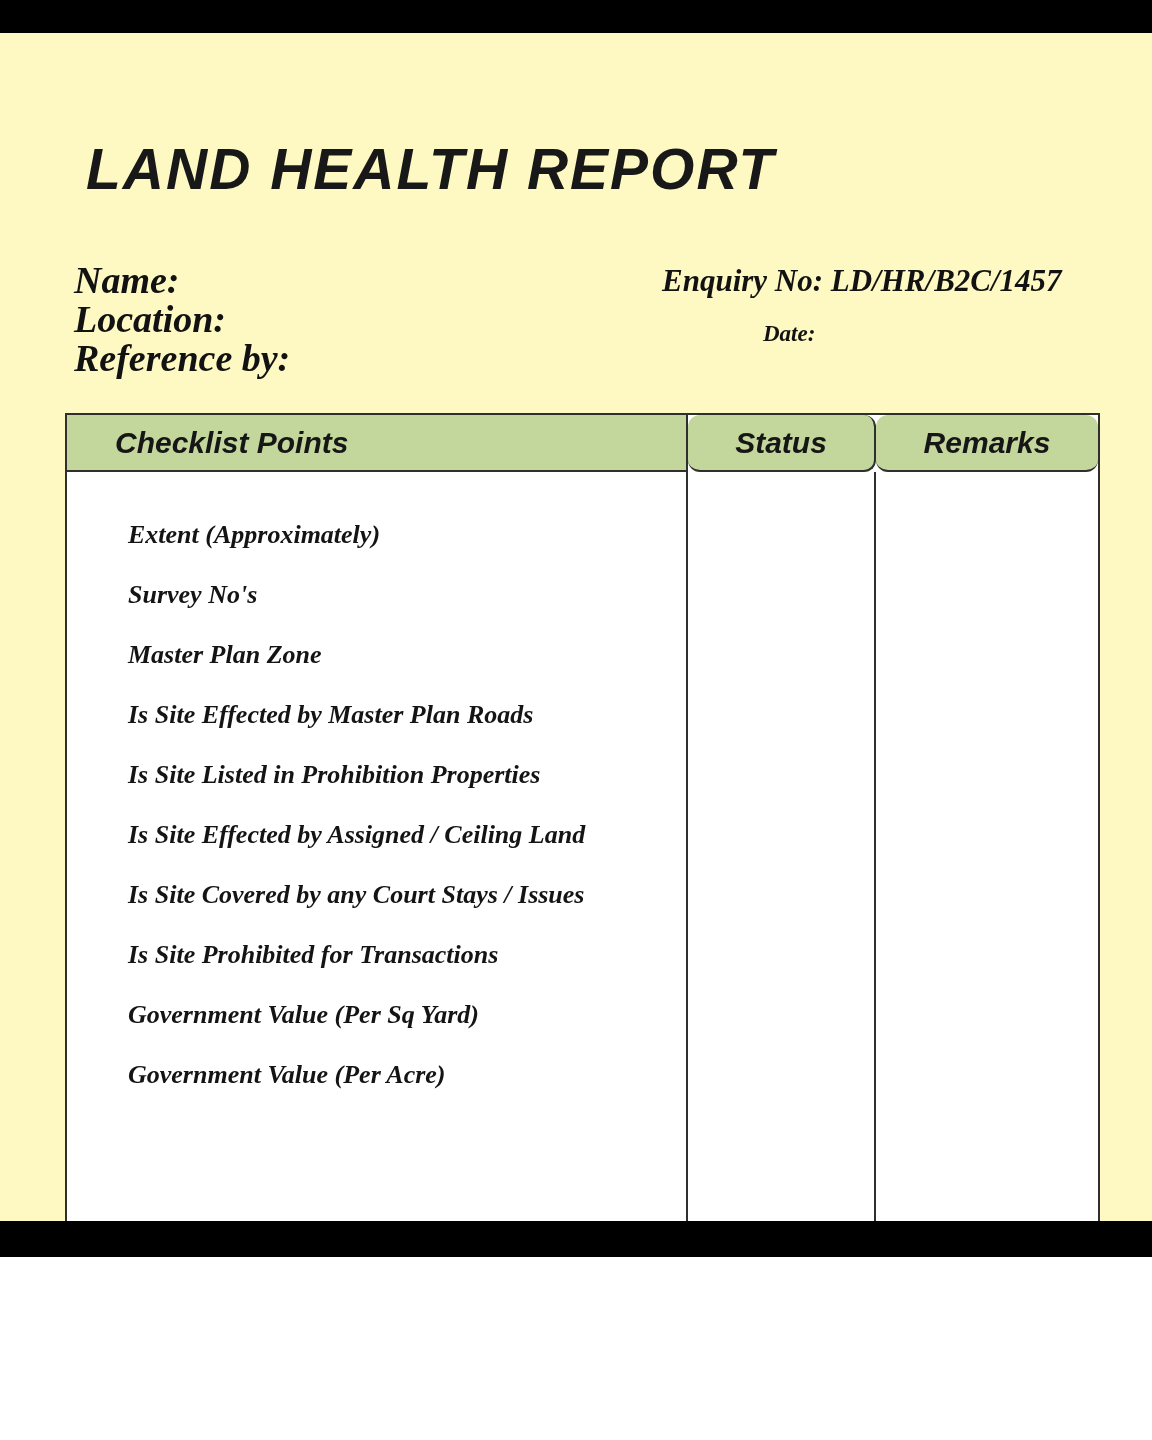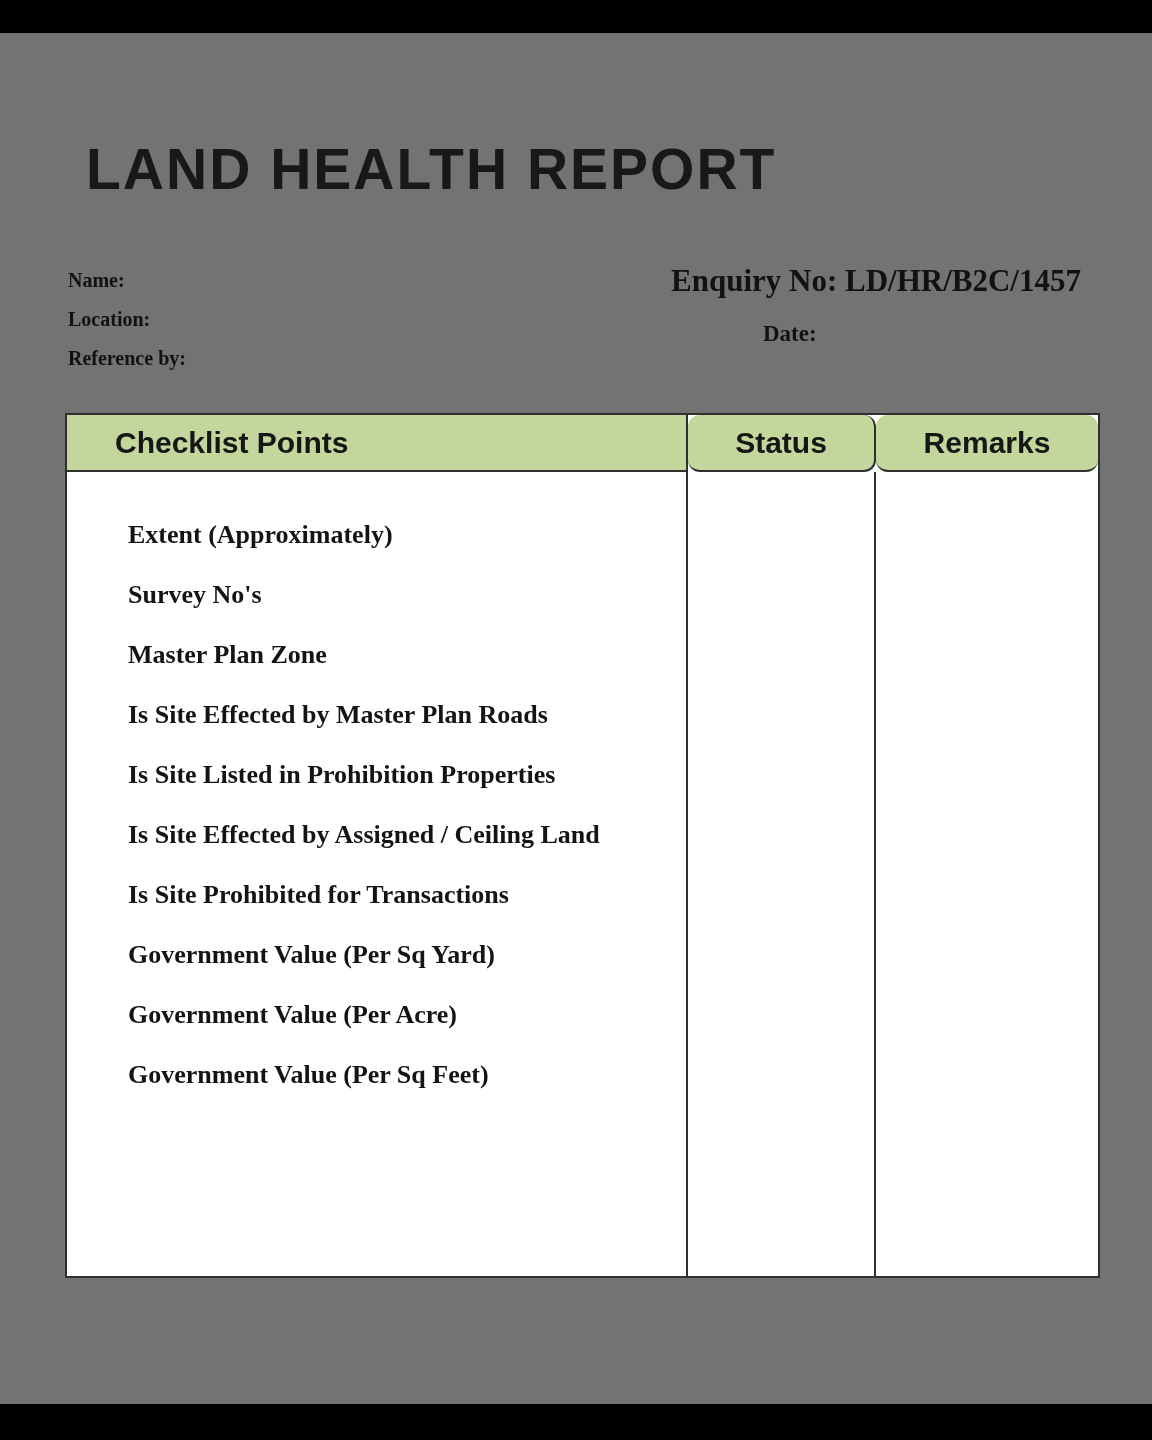--- a/index.html
+++ b/index.html
@@ -1,23 +1,24 @@
 <!DOCTYPE html>
 <html><head>
 <meta charset="utf-8">
 <style>
   * { margin:0; padding:0; box-sizing:border-box; }
   html,body { background:#ffffff; }
   .page {
     position:relative;
-    width:1152px; height:1440px;
-    background:#737373;
+    width:1152px; height:1257px;
+    background:#fef9c3;
     overflow:hidden;
     font-family:"Liberation Serif", serif;
     color:#141414;
+    font-style:italic;
   }
   .bar {
     position:absolute; left:0; right:0;
     background:#000000;
   }
   .bar.top { top:0; height:33px; }
   .bar.bottom { bottom:0; height:36px; }
 
   .doc-title {
     position:absolute;
@@ -26,34 +27,33 @@
     font-weight:700;
     font-size:57px;
     line-height:1.0;
     letter-spacing:2px;
     color:#181818;
     white-space:nowrap;
   }
 
   .info-left {
     position:absolute;
-    left:68px; top:261px;
-    font-size:20px;
+    left:74px; top:261px;
+    font-size:38px;
     font-weight:700;
     line-height:39px;
     color:#121212;
   }
   .enquiry-line {
     position:absolute;
     left:662px; top:263px;
     font-size:31px;
     font-weight:700;
     white-space:nowrap;
     color:#121212;
-    margin-left:9px;
   }
   .date-line {
     position:absolute;
     left:763px; top:321px;
     font-size:23px;
     font-weight:700;
     color:#121212;
   }
 
   .report-table {
@@ -115,24 +115,24 @@
     <div class="cell th center">Status</div>
     <div class="cell th center last">Remarks</div>
 
     <div class="cell checklist">
       <div class="checklist-item">Extent (Approximately)</div>
       <div class="checklist-item">Survey No's</div>
       <div class="checklist-item">Master Plan Zone</div>
       <div class="checklist-item">Is Site Effected by Master Plan Roads</div>
       <div class="checklist-item">Is Site Listed in Prohibition Properties</div>
       <div class="checklist-item">Is Site Effected by Assigned / Ceiling Land</div>
+      <div class="checklist-item">Is Site Covered by any Court Stays / Issues</div>
       <div class="checklist-item">Is Site Prohibited for Transactions</div>
       <div class="checklist-item">Government Value (Per Sq Yard)</div>
       <div class="checklist-item">Government Value (Per Acre)</div>
-      <div class="checklist-item">Government Value (Per Sq Feet)</div>
     </div>
     <div class="cell"></div>
     <div class="cell last"></div>
   </div>
 
   <div class="bar bottom"></div>
 
 </div>
 
 </body></html>

